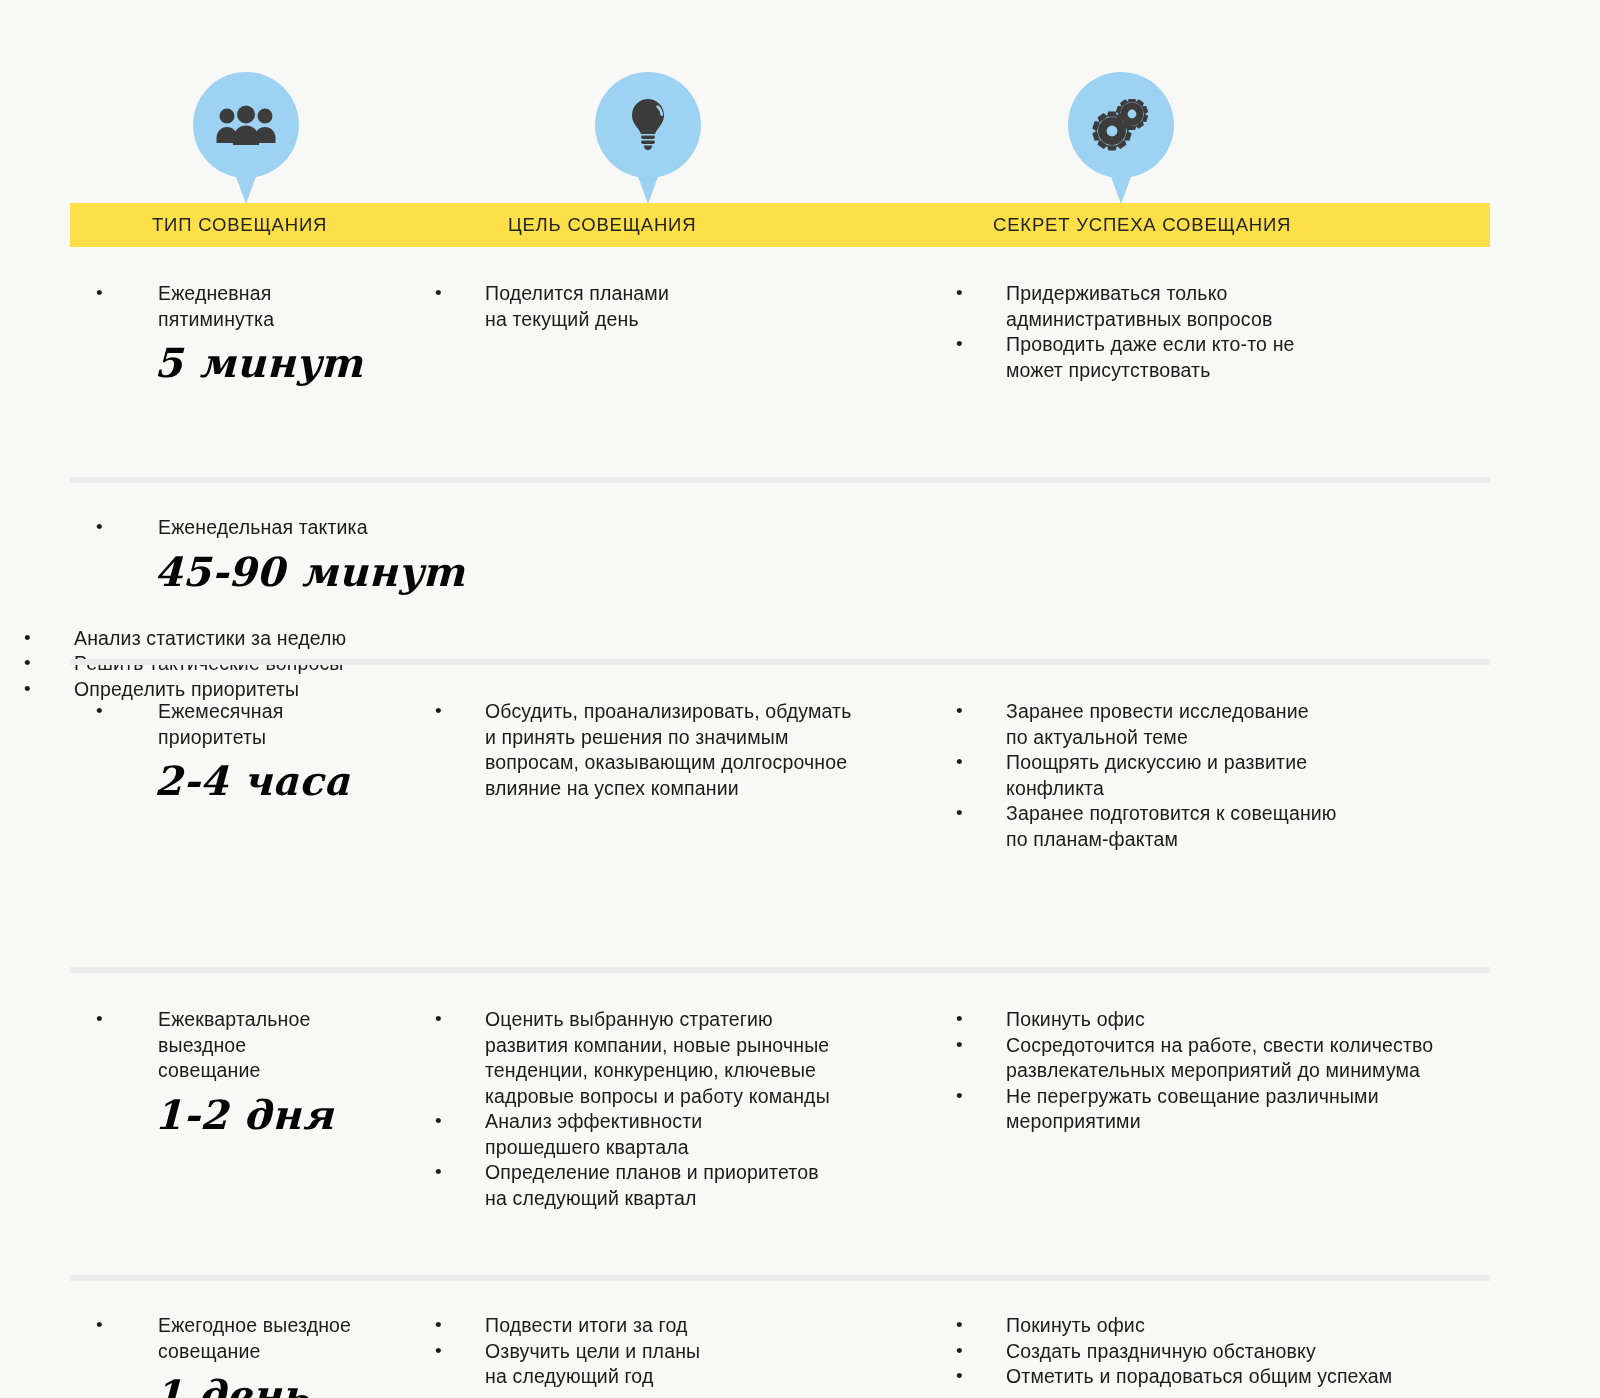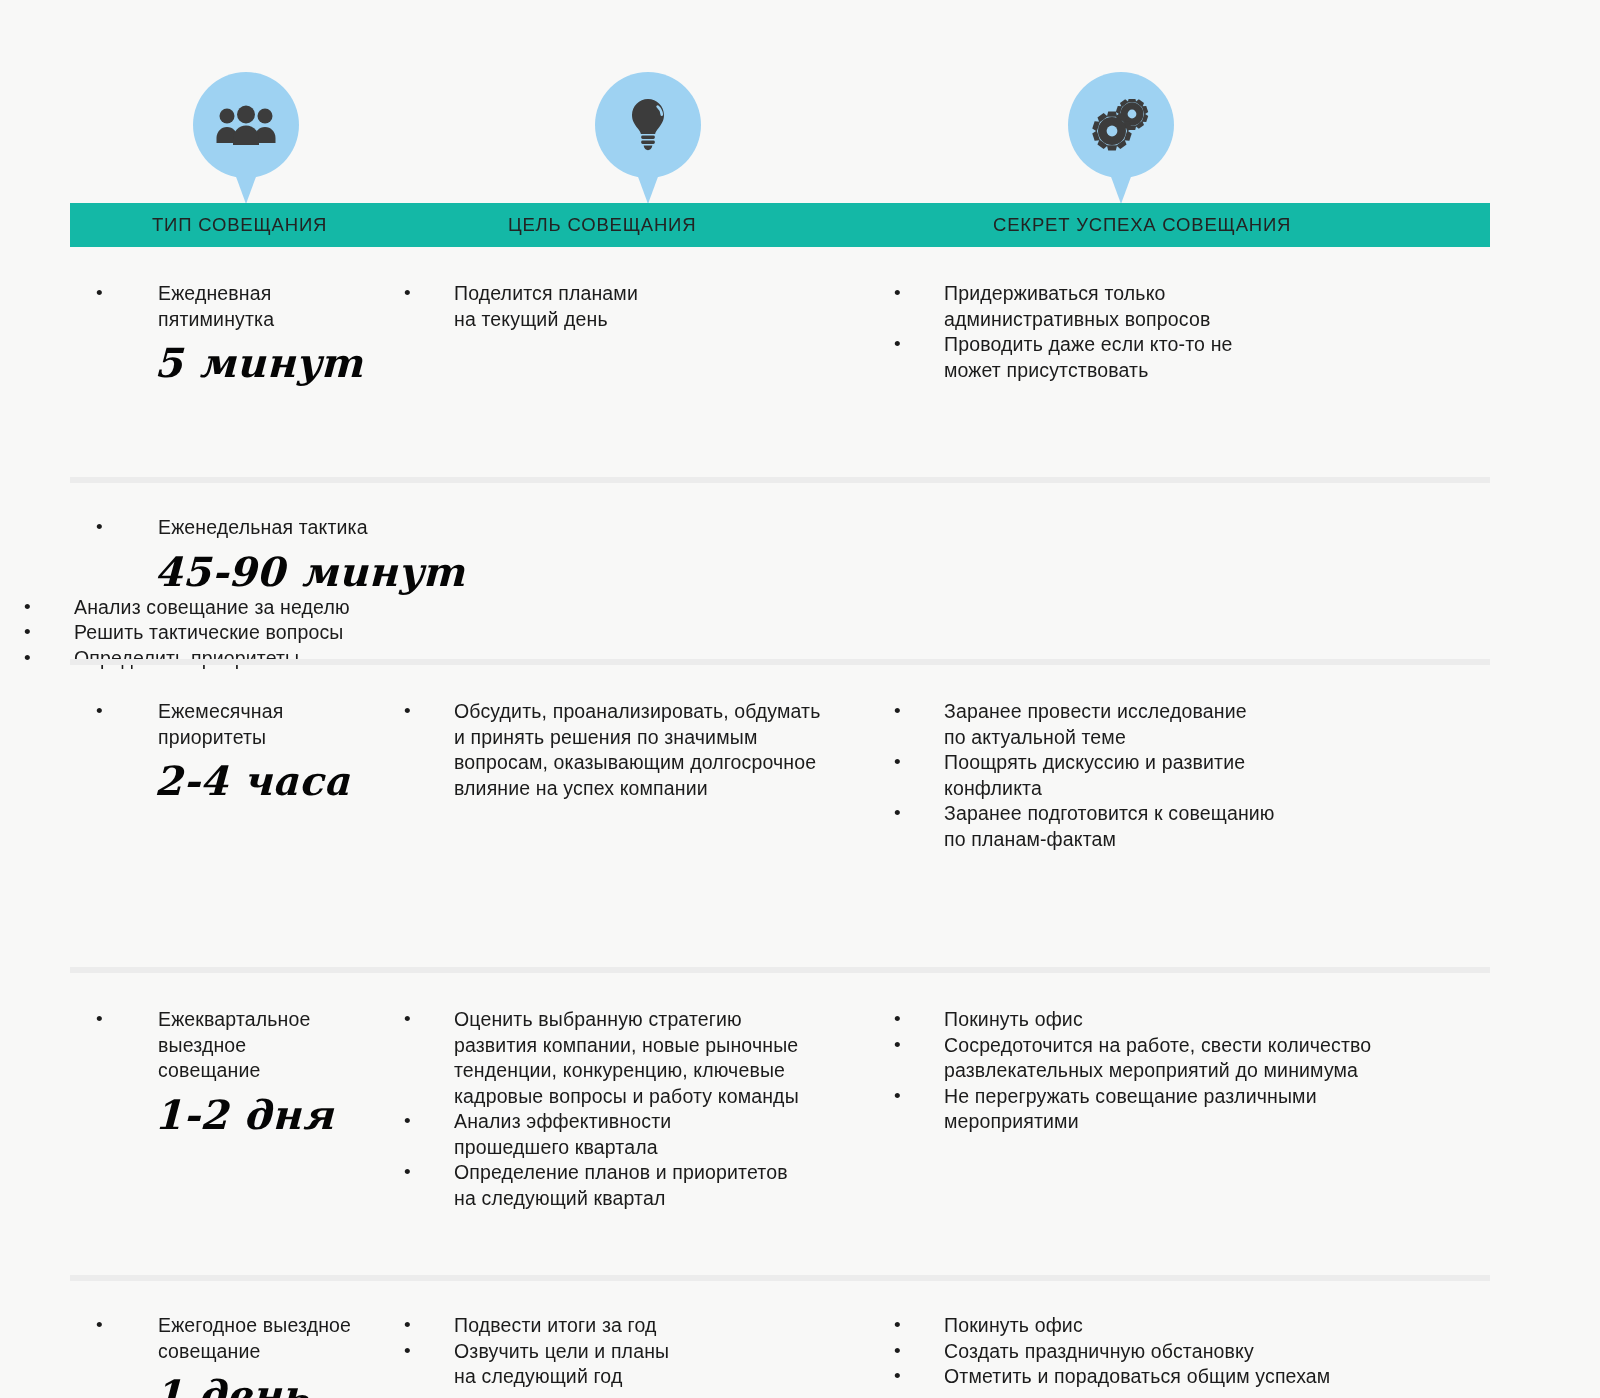--- a/index.html
+++ b/index.html
@@ -58,21 +58,21 @@
   .bubble-2 { left: 595px; }
   .bubble-3 { left: 1068px; }
 
   
   .header-band {
     position: absolute;
     left: 70px;
     top: 203px;
     width: 1420px;
     height: 44px;
-    background: #14b8a6;
+    background: #fde047;
   }
   .header-band .col-head {
     position: absolute;
     top: 0;
     height: 44px;
     line-height: 44px;
     font-size: 18.5px;
     letter-spacing: 0.8px;
     color: #232323;
     font-weight: 400;
@@ -85,20 +85,21 @@
   
   .rows {
     position: absolute;
     left: 0;
     top: 247px;
     width: 1600px;
   }
   .row {
     position: relative;
     display: flex;
+    gap: 31px;
   }
   .divider {
     position: absolute;
     left: 70px;
     width: 1420px;
     height: 6px;
     background: #ececec;
   }
 
   .cell {
@@ -265,21 +266,21 @@
       <div class="row row-2">
         <div class="divider"></div>
         <div class="cell cell-type">
           <ul class="blist">
             <li>Еженедельная тактика</li>
           </ul>
           <div class="duration">45-90 минут</div>
         </div>
         <div class="cell cell-goal">
           <ul class="blist">
-            <li>Анализ совещание за неделю</li>
+            <li>Анализ статистики за неделю</li>
             <li>Решить тактические вопросы</li>
             <li>Определить приоритеты</li>
           </ul>
         </div>
       </div>
       <div class="row row-3">
         <div class="divider"></div>
         <div class="cell cell-type">
           <ul class="blist">
             <li>Ежемесячная приоритеты</li>

